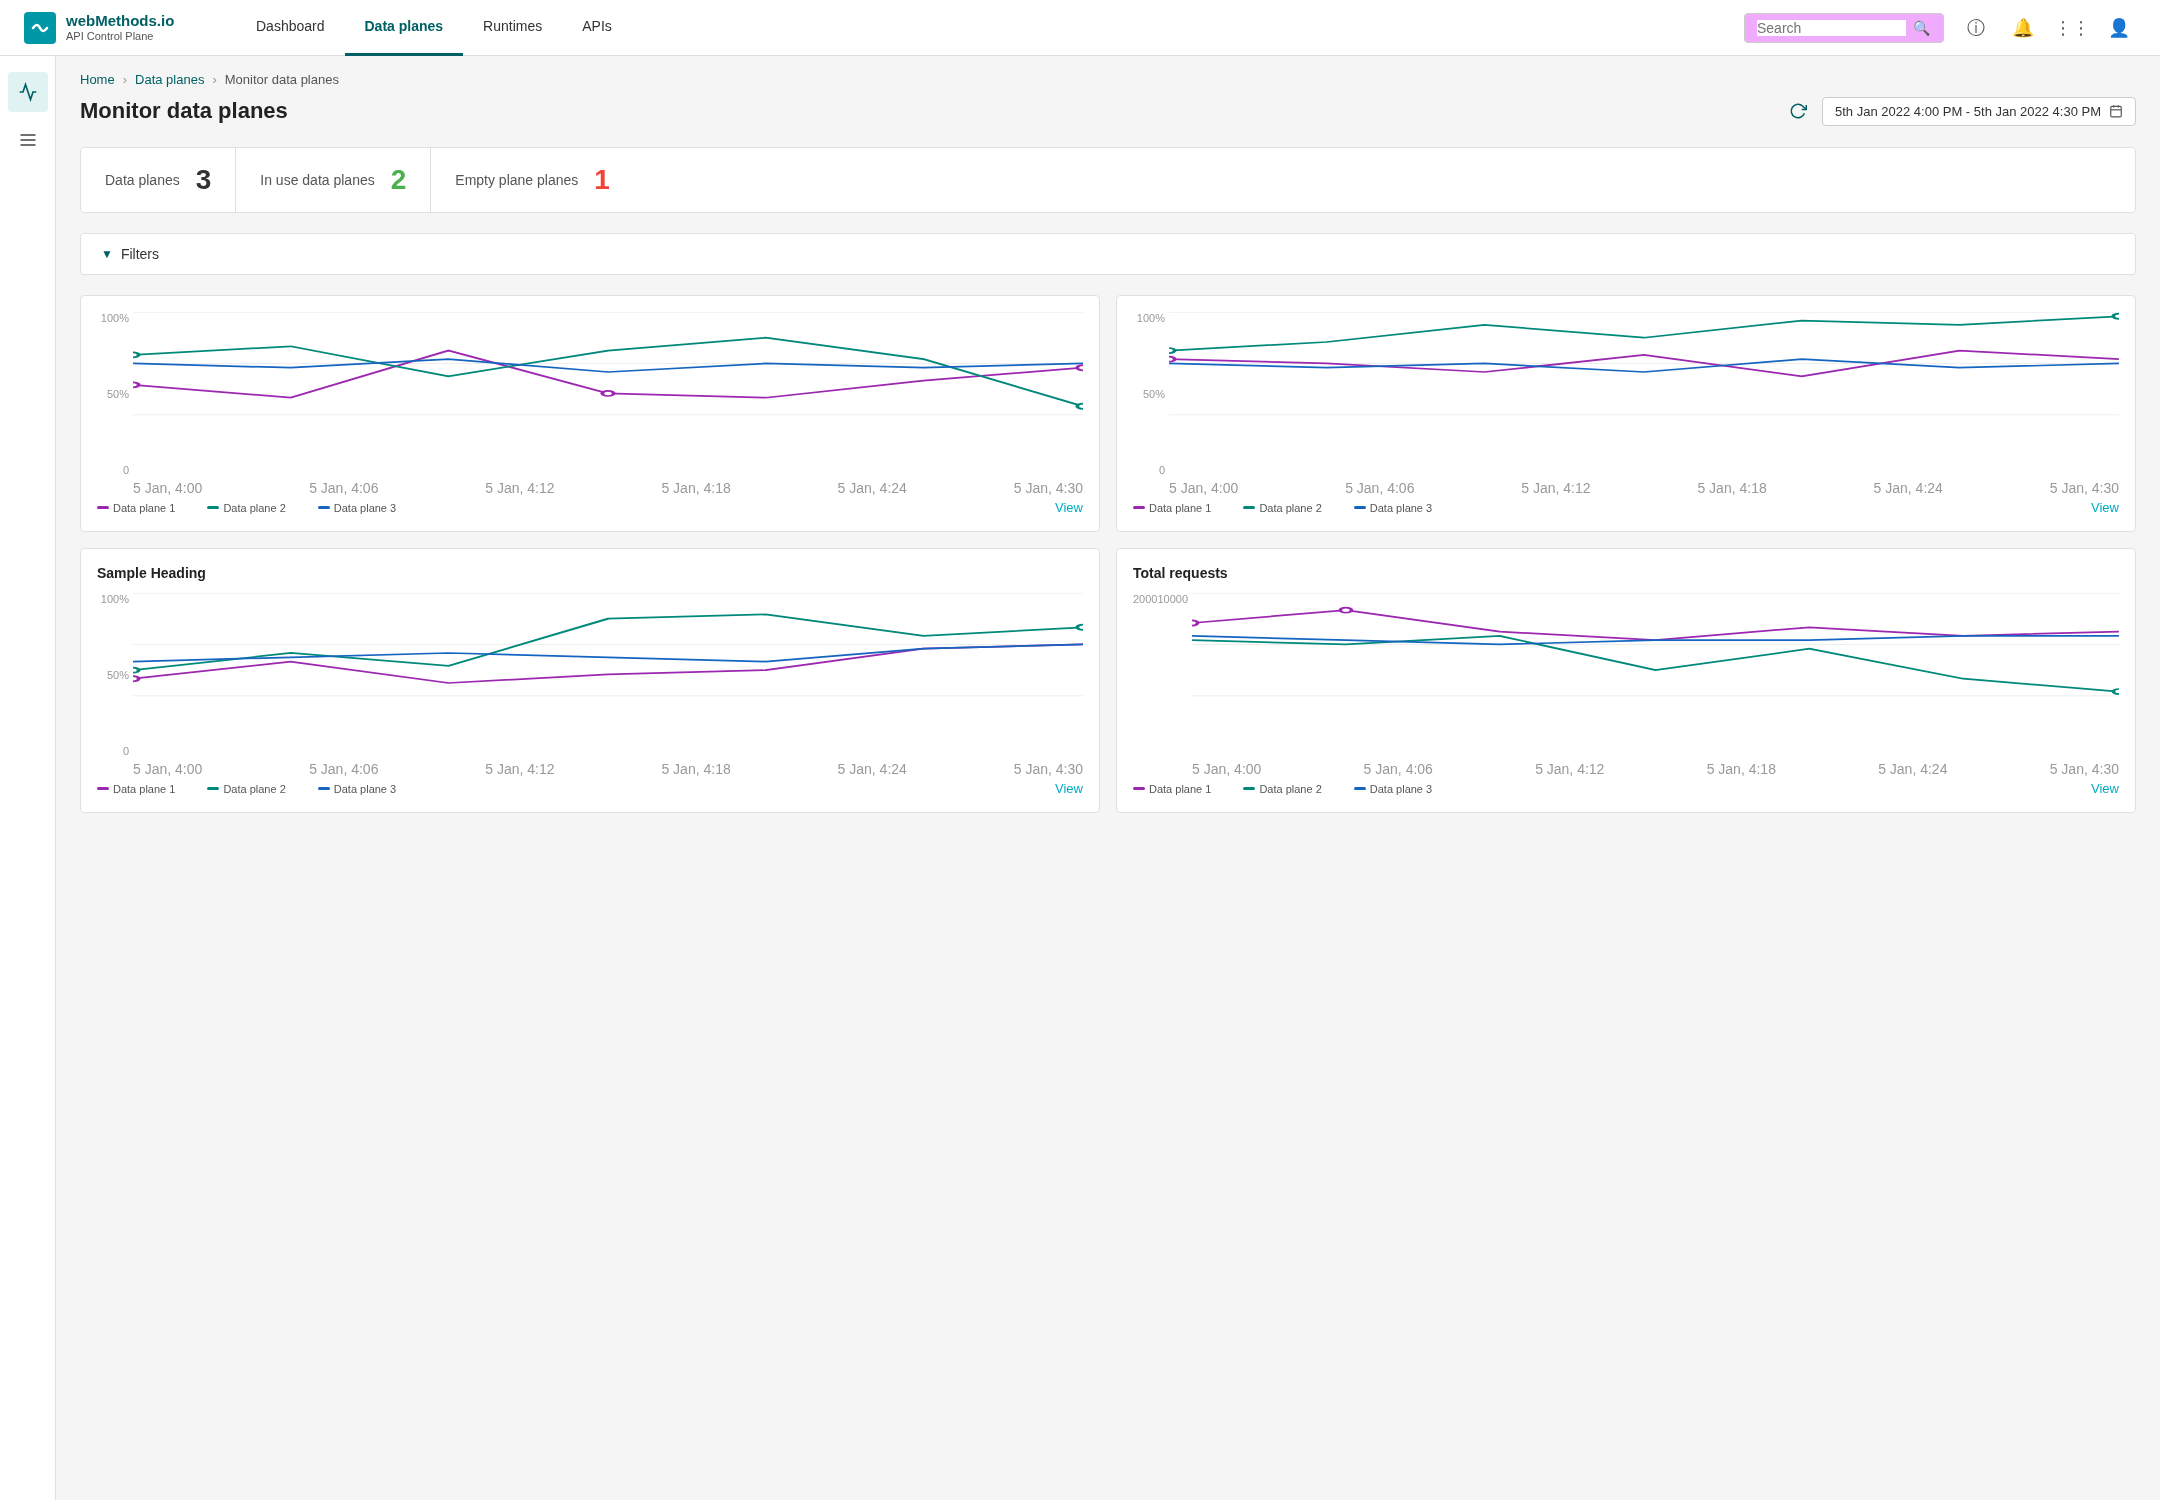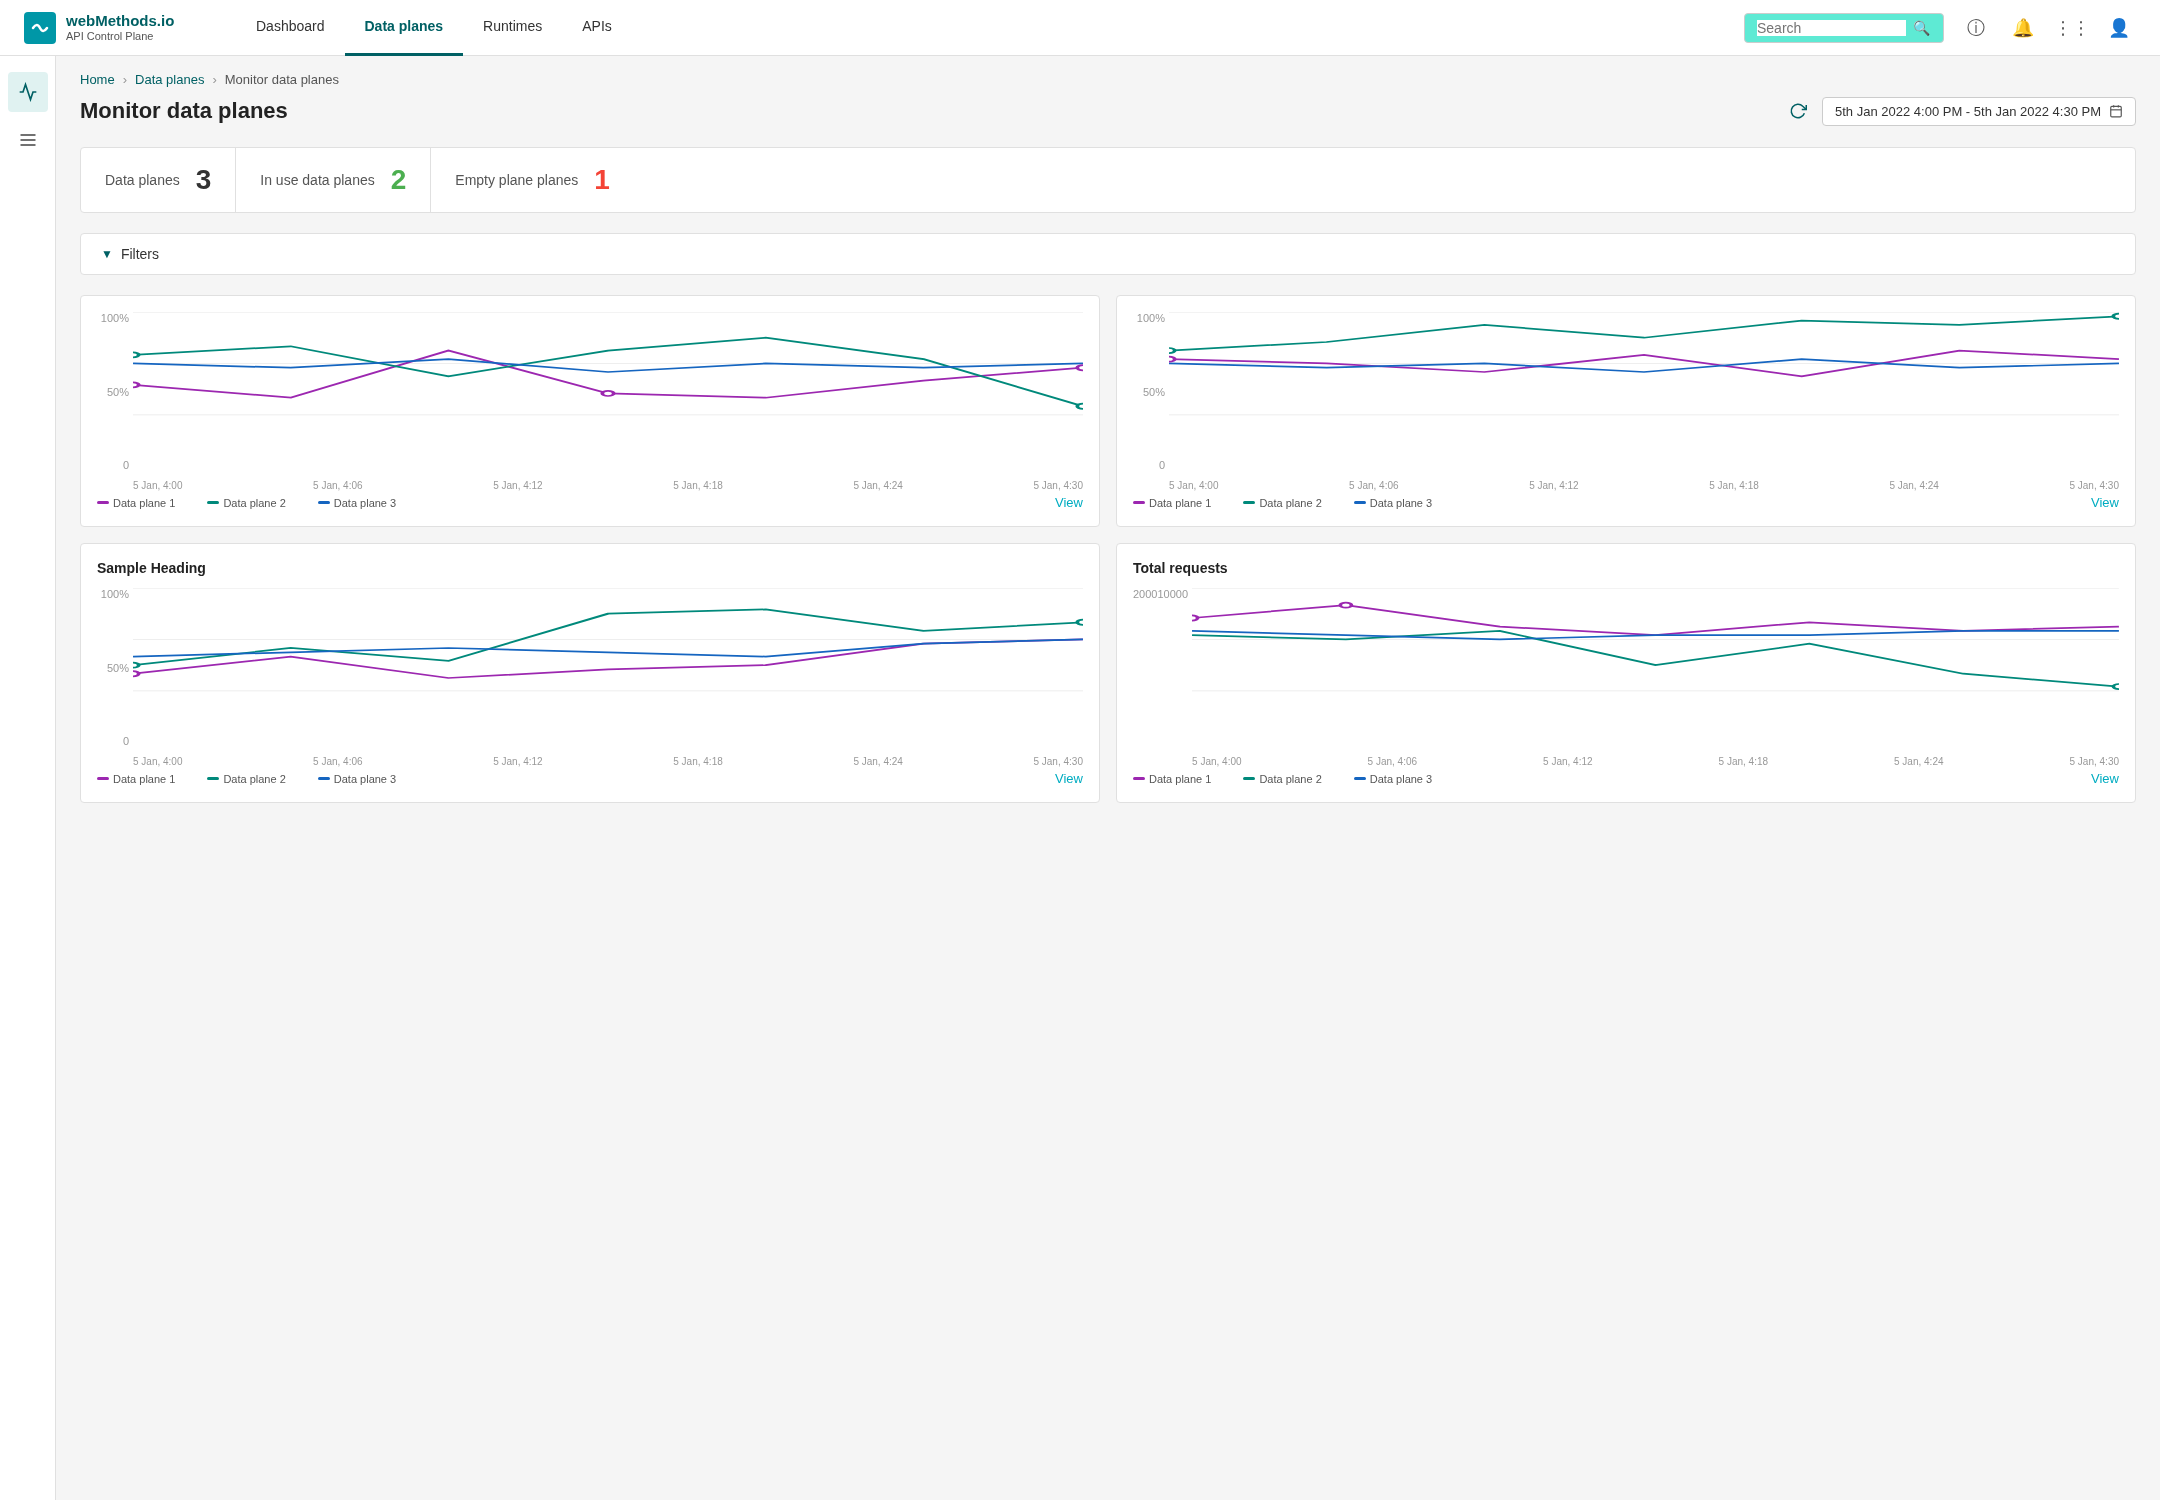--- a/index.html
+++ b/index.html
@@ -50,21 +50,21 @@
       gap: 16px;
       margin-left: auto;
     }
     .search-box {
       display: flex;
       align-items: flex-start;
       border: 1px solid #ccc;
       border-radius: 4px;
       padding: 6px 12px;
       gap: 8px;
-      background: #5eead4;
+      background: #f0abfc;
       width: 200px;
     }
     .search-box input {
       border: none; outline: none; font-size: 14px; width: 100%; color: #999;
     }
     .icon-btn {
       width: 32px; height: 32px;
       display: flex; align-items: center; justify-content: center;
       cursor: pointer; color: #555; font-size: 18px;
       border-radius: 50%;
@@ -221,21 +221,21 @@
     }
     .view-link {
       color: #00acc1;
       font-size: 13px;
       cursor: pointer;
       font-weight: 500;
     }
     .x-labels {
       display: flex;
       justify-content: space-between;
-      font-size: 10px;
+      font-size: 14px;
       color: #999;
       padding-left: 36px;
       margin-top: 2px;
     }
   </style>
 </head>
 <body>
 
 <header class="header">
   <div class="logo-area">

